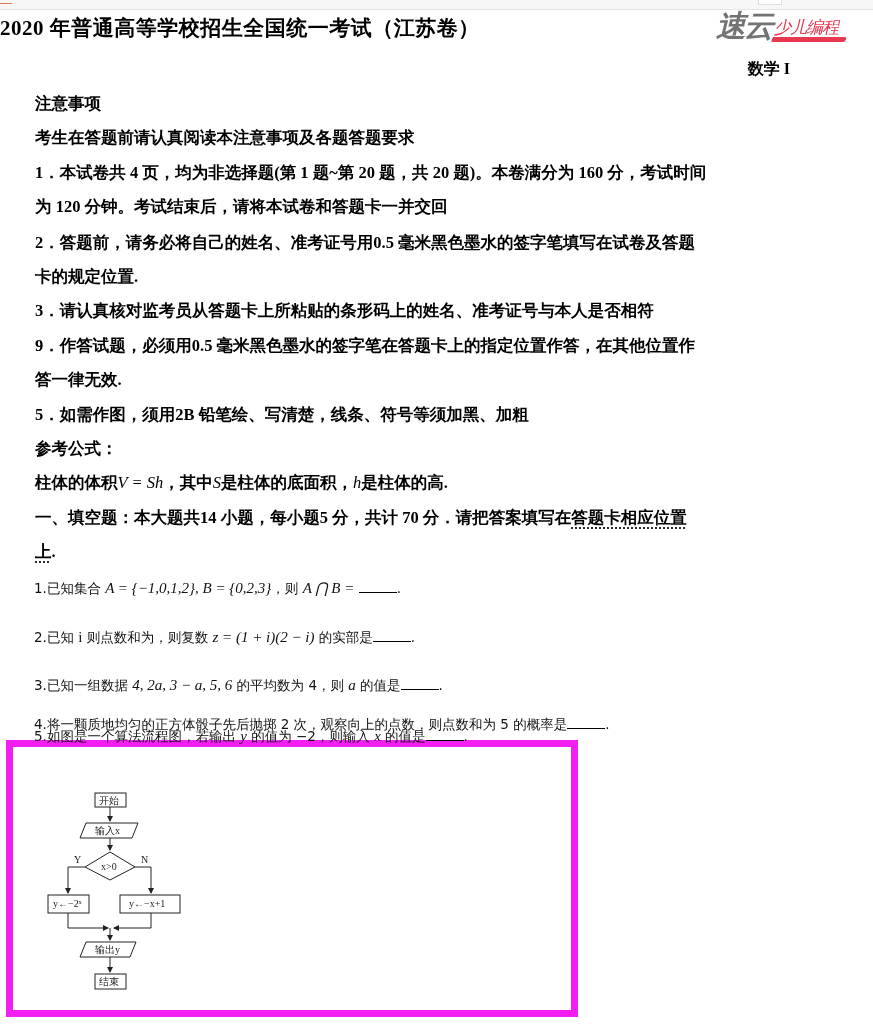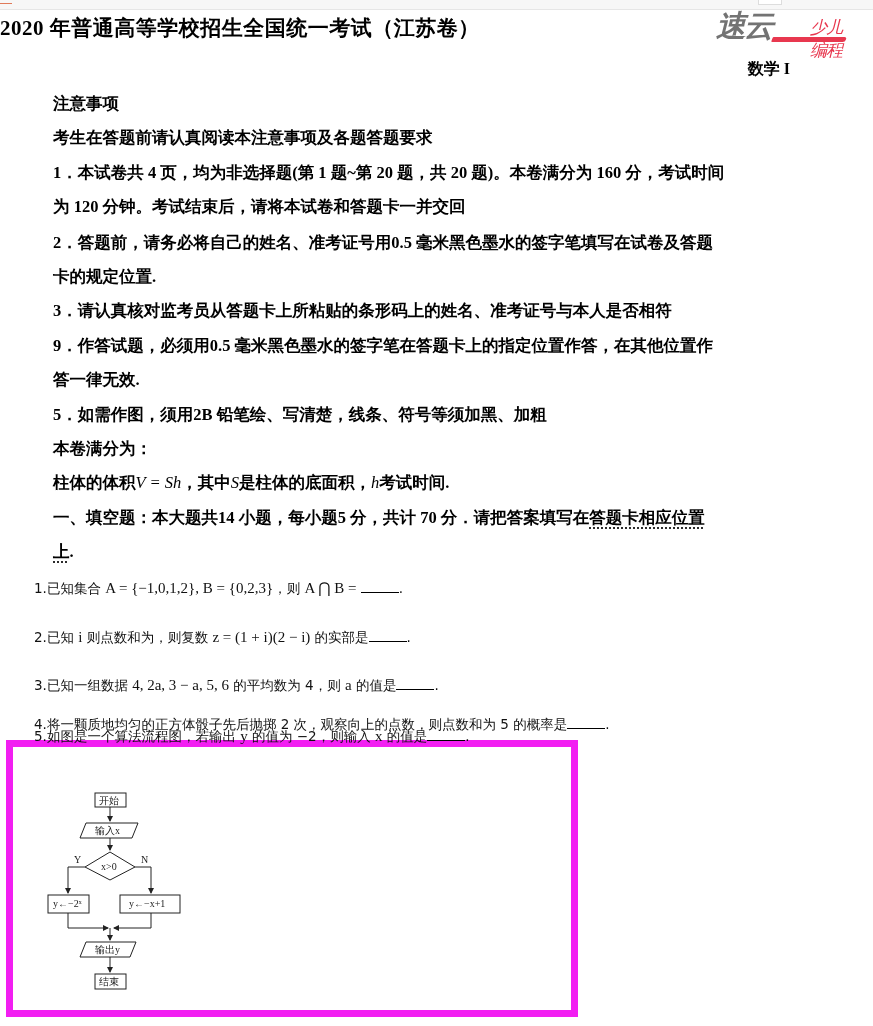--- a/index.html
+++ b/index.html
@@ -11,40 +11,40 @@
     position: absolute; left: 0; top: 0; width: 873px; height: 9px;
     background: #f7f7f7; border-bottom: 1px solid #e6e6e6;
   }
   .topbar .tabmark { position: absolute; left: 0; top: 0; width: 12px; height: 3px; border-bottom: 1px solid #e07a5a; }
   .topbar .tabbox { position: absolute; left: 758px; top: 0; width: 22px; height: 4px; border: 1px solid #ddd; border-top: none; background:#fff; }
 
   .logo {
     position: absolute; left: 716px; top: 6px; width: 130px; height: 40px;
   }
   .logo .big { position:absolute; left:0; top:0; font-family:Liberation Sans, sans-serif; font-size:30px; font-weight:bold; color:#737373; font-style:italic; letter-spacing:-2px; }
-  .logo .small { position:absolute; left:58px; top:10px; font-family:"DejaVu Sans", sans-serif; font-size:17px; color:#e8384f; font-style:italic; letter-spacing:-1px;margin-left:36px; }
+  .logo .small { position:absolute; left:58px; top:10px; font-family:"DejaVu Sans", sans-serif; font-size:17px; color:#e8384f; font-style:italic; letter-spacing:-1px; }
   .logo .swoosh { position:absolute; left:56px; top:31px; width:74px; height:5px; background:#e8384f; border-radius:3px 8px 8px 3px; transform: skewX(-20deg); }
 
   .title {
     position: absolute; left: 0; top: 14px; width: 795px; text-align: left;
     font-size: 21px; font-weight: bold; letter-spacing: 0.5px;
   }
   .title .num { font-weight: bold; }
   .subtitle {
     position: absolute; left: 0; top: 59px; width: 790px; text-align: right;
     font-size: 16px; font-weight: bold;
   }
   .line {
-    position: absolute; left: 53px; font-size: 16.5px; font-weight: bold; white-space: nowrap;
+    position: absolute; left: 35px; font-size: 16.5px; font-weight: bold; white-space: nowrap;
   }
   .q {
     position: absolute; left: 34px; font-size: 13.5px; font-weight: normal; white-space: nowrap;
     font-family: "DejaVu Sans", "Liberation Sans", sans-serif; color: #111;
   }
-  .q .m { font-family: "Liberation Serif", serif; font-size: 15px; }
+  .q .m { font-family: "Liberation Serif", serif; font-style: italic; font-size: 15px; }
   .q .mn { font-family: "Liberation Serif", serif; font-size: 15px; }
   .blank { display:inline-block; width: 38px; border-bottom: 1px solid #000; height: 12px; vertical-align: baseline; }
   .it { font-style: italic; font-weight: normal; font-family: "Liberation Serif", serif; margin-top: 8px; }
   .dotted { text-decoration: underline dotted; text-underline-offset: 5px; }
 
   .highlight {
     position: absolute; left: 6px; top: 740px; width: 558px; height: 263px;
     border: 7px solid #f21ef2;
   }
   .flow { position: absolute; left: 40px; top: 790px; width: 160px; height: 210px; }
@@ -76,23 +76,23 @@
 
 <div class="line" style="top:162px">1．本试卷共 4 页，均为非选择题(第 1 题~第 20 题，共 20 题)。本卷满分为 160 分，考试时间</div>
 <div class="line" style="top:196px">为 120 分钟。考试结束后，请将本试卷和答题卡一并交回</div>
 <div class="line" style="top:232px">2．答题前，请务必将自己的姓名、准考证号用0.5 毫米黑色墨水的签字笔填写在试卷及答题</div>
 <div class="line" style="top:266px">卡的规定位置.</div>
 <div class="line" style="top:300px">3．请认真核对监考员从答题卡上所粘贴的条形码上的姓名、准考证号与本人是否相符</div>
 <div class="line" style="top:335px">9．作答试题，必须用0.5 毫米黑色墨水的签字笔在答题卡上的指定位置作答，在其他位置作</div>
 <div class="line" style="top:369px">答一律无效.</div>
 <div class="line" style="top:404px">5．如需作图，须用2B 铅笔绘、写清楚，线条、符号等须加黑、加粗</div>
 
-<div class="line" style="top:438px">本卷满分为：</div>
+<div class="line" style="top:438px">参考公式：</div>
 <div class="line" style="top:472px">
-  <span>柱体的体积</span><span class="it">V = Sh</span><span>，其中</span><span class="it">S</span><span>是柱体的底面积，</span><span class="it">h</span><span>考试时间.</span>
+  <span>柱体的体积</span><span class="it">V = Sh</span><span>，其中</span><span class="it">S</span><span>是柱体的底面积，</span><span class="it">h</span><span>是柱体的高.</span>
 </div>
 
 <div class="line" style="top:507px">
   <span>一、填空题：本大题共14 小题，每小题5 分，共计 70 分．请把答案填写在</span><span class="dotted">答题卡相应位置</span>
 </div>
 <div class="line" style="top:541px">
   <span class="dotted">上</span><span>.</span>
 </div>
 
 <div class="q" style="top:579px">

